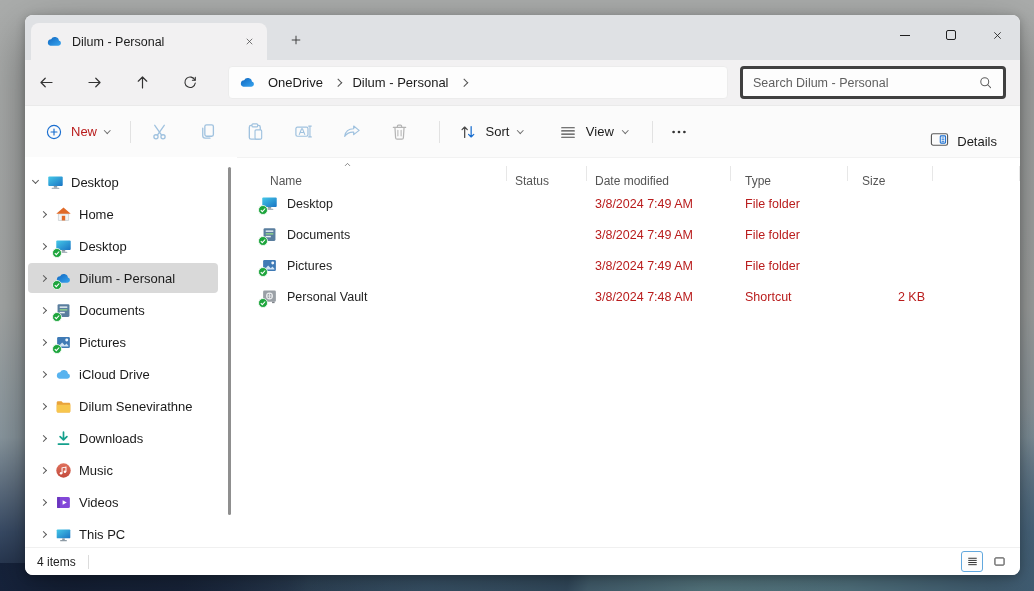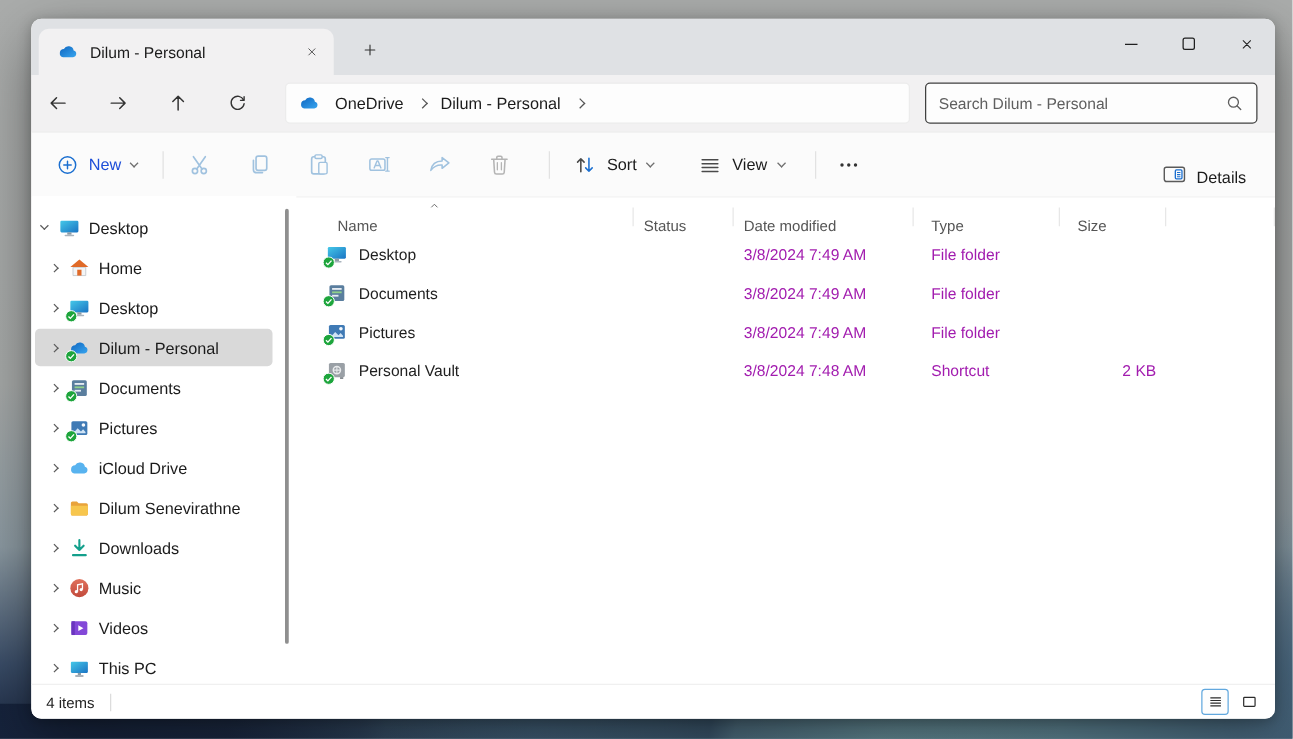--- a/index.html
+++ b/index.html
@@ -35,28 +35,28 @@
   .win-btn { width:46px; height:40px; display:grid; place-items:center; }
   .glyph-min { width:10px; height:1px; background:#1f1f1f; }
   .glyph-max { width:10px; height:10px; border:1.1px solid #1f1f1f; border-radius:2px; }
 
   
   .navbar { flex:none; height:45px; background:#f2f1f2; display:flex; align-items:center; padding:0 14px 0 4px; }
   .nav-btn { width:34px; height:34px; margin-right:14px; color:#333; }
   .addressbar { margin-left:7px; width:500px; height:33px; background:#fdfdfd; border:1px solid #ececec; border-radius:4px;
                 display:flex; align-items:center; gap:8px; padding:0 10px; font-size:13px; color:#1b1b1b; }
   .crumb { display:flex; align-items:center; gap:8px; padding:2px 4px; border-radius:4px; }
-  .searchbar { margin-left:auto; width:266px; height:33px; background:#fdfdfd; border:1px solid #404040; border-radius:4px;
+  .searchbar { margin-left:auto; width:266px; height:33px; background:#fdfdfd; border:3px solid #404040; border-radius:4px;
                display:flex; align-items:center; padding:0 10px; }
   .searchbar input { flex:1; border:none; outline:none; background:transparent; font-family:inherit; font-size:12.5px; color:#333; }
   .searchbar input::placeholder { color:#5f5f5f; }
 
   
   .toolbar { flex:none; height:52px; background:#fbfbfb; border-top:1px solid #eaeaea; display:flex; align-items:center; padding:0 14px; }
-  .tb-new { display:flex; align-items:center; gap:8px; height:34px; padding:0 10px 0 6px; border-radius:4px; font-size:13px; color:#1d4ed8;justify-content:center; }
+  .tb-new { display:flex; align-items:center; gap:8px; height:34px; padding:0 10px 0 6px; border-radius:4px; font-size:13px; color:#b91c1c;justify-content:center; }
   .tb-sep { width:1px; height:22px; background:#e2e2e2; margin:0 10px; flex:none; }
   .tb-ico { width:38px; height:34px; margin-right:10px; }
   .c-dis-blue { color:#a0c2df; }
   .c-dis-gray { color:#b4b4b4; }
   .tb-drop { display:flex; align-items:center; gap:9px; height:34px; padding:0 9px; border-radius:4px; font-size:13px; color:#1b1b1b; }
   .tb-details { margin-left:auto; display:flex; align-items:flex-end; gap:8px; height:34px; padding:0 9px; border-radius:4px; font-size:13px; color:#1b1b1b; }
 
   
   .chev { display:inline-block; width:5px; height:5px; border-right:1.3px solid #5a5a5a; border-bottom:1.3px solid #5a5a5a; }
   .chev.r { transform:rotate(-45deg); }
@@ -83,21 +83,21 @@
   .hcell { position:relative; height:100%; display:flex; align-items:flex-end; }
   .hcell::after { content:''; position:absolute; right:0; top:8px; bottom:7px; width:1px; background:#e7e7e7; }
   .hcell.name { padding-left:33px; }
   .hcell.pad8 { padding-left:8px; }
   .hcell.pad14 { padding-left:14px; }
   .sort-caret { position:absolute; left:105px; top:1px; color:#666; }
   .rows { flex:1; }
   .row { height:31px; display:grid; grid-template-columns:270px 80px 144px 117px 85px 1fr; align-items:center; font-size:12.5px; color:#1f1f1f; }
   .cell-name { display:flex; align-items:center; gap:9px; padding-left:24px; }
   .file-ico { width:17px; height:17px; position:relative; flex:none; }
-  .cell { padding-left:8px; color:#a21caf; }
+  .cell { padding-left:8px; color:#b91c1c; }
   .cell.type { padding-left:14px; }
   .cell.size { text-align:right; padding-right:8px; }
 
   
   .statusbar { flex:none; height:28px; background:#fff; border-top:1px solid #f0f0f0; display:flex; align-items:center; padding:0 10px 0 12px; font-size:12px; color:#222; }
   .sb-div { width:1px; height:14px; background:#dcdcdc; margin-left:12px; }
   .sb-views { margin-left:auto; display:flex; gap:5px; }
   .sb-btn { width:22px; height:21px; display:grid; place-items:center; border-radius:3px; border:1px solid transparent; }
   .sb-btn.active { border:1.5px solid #62a8de; background:#fdfdfd; }
 </style>

